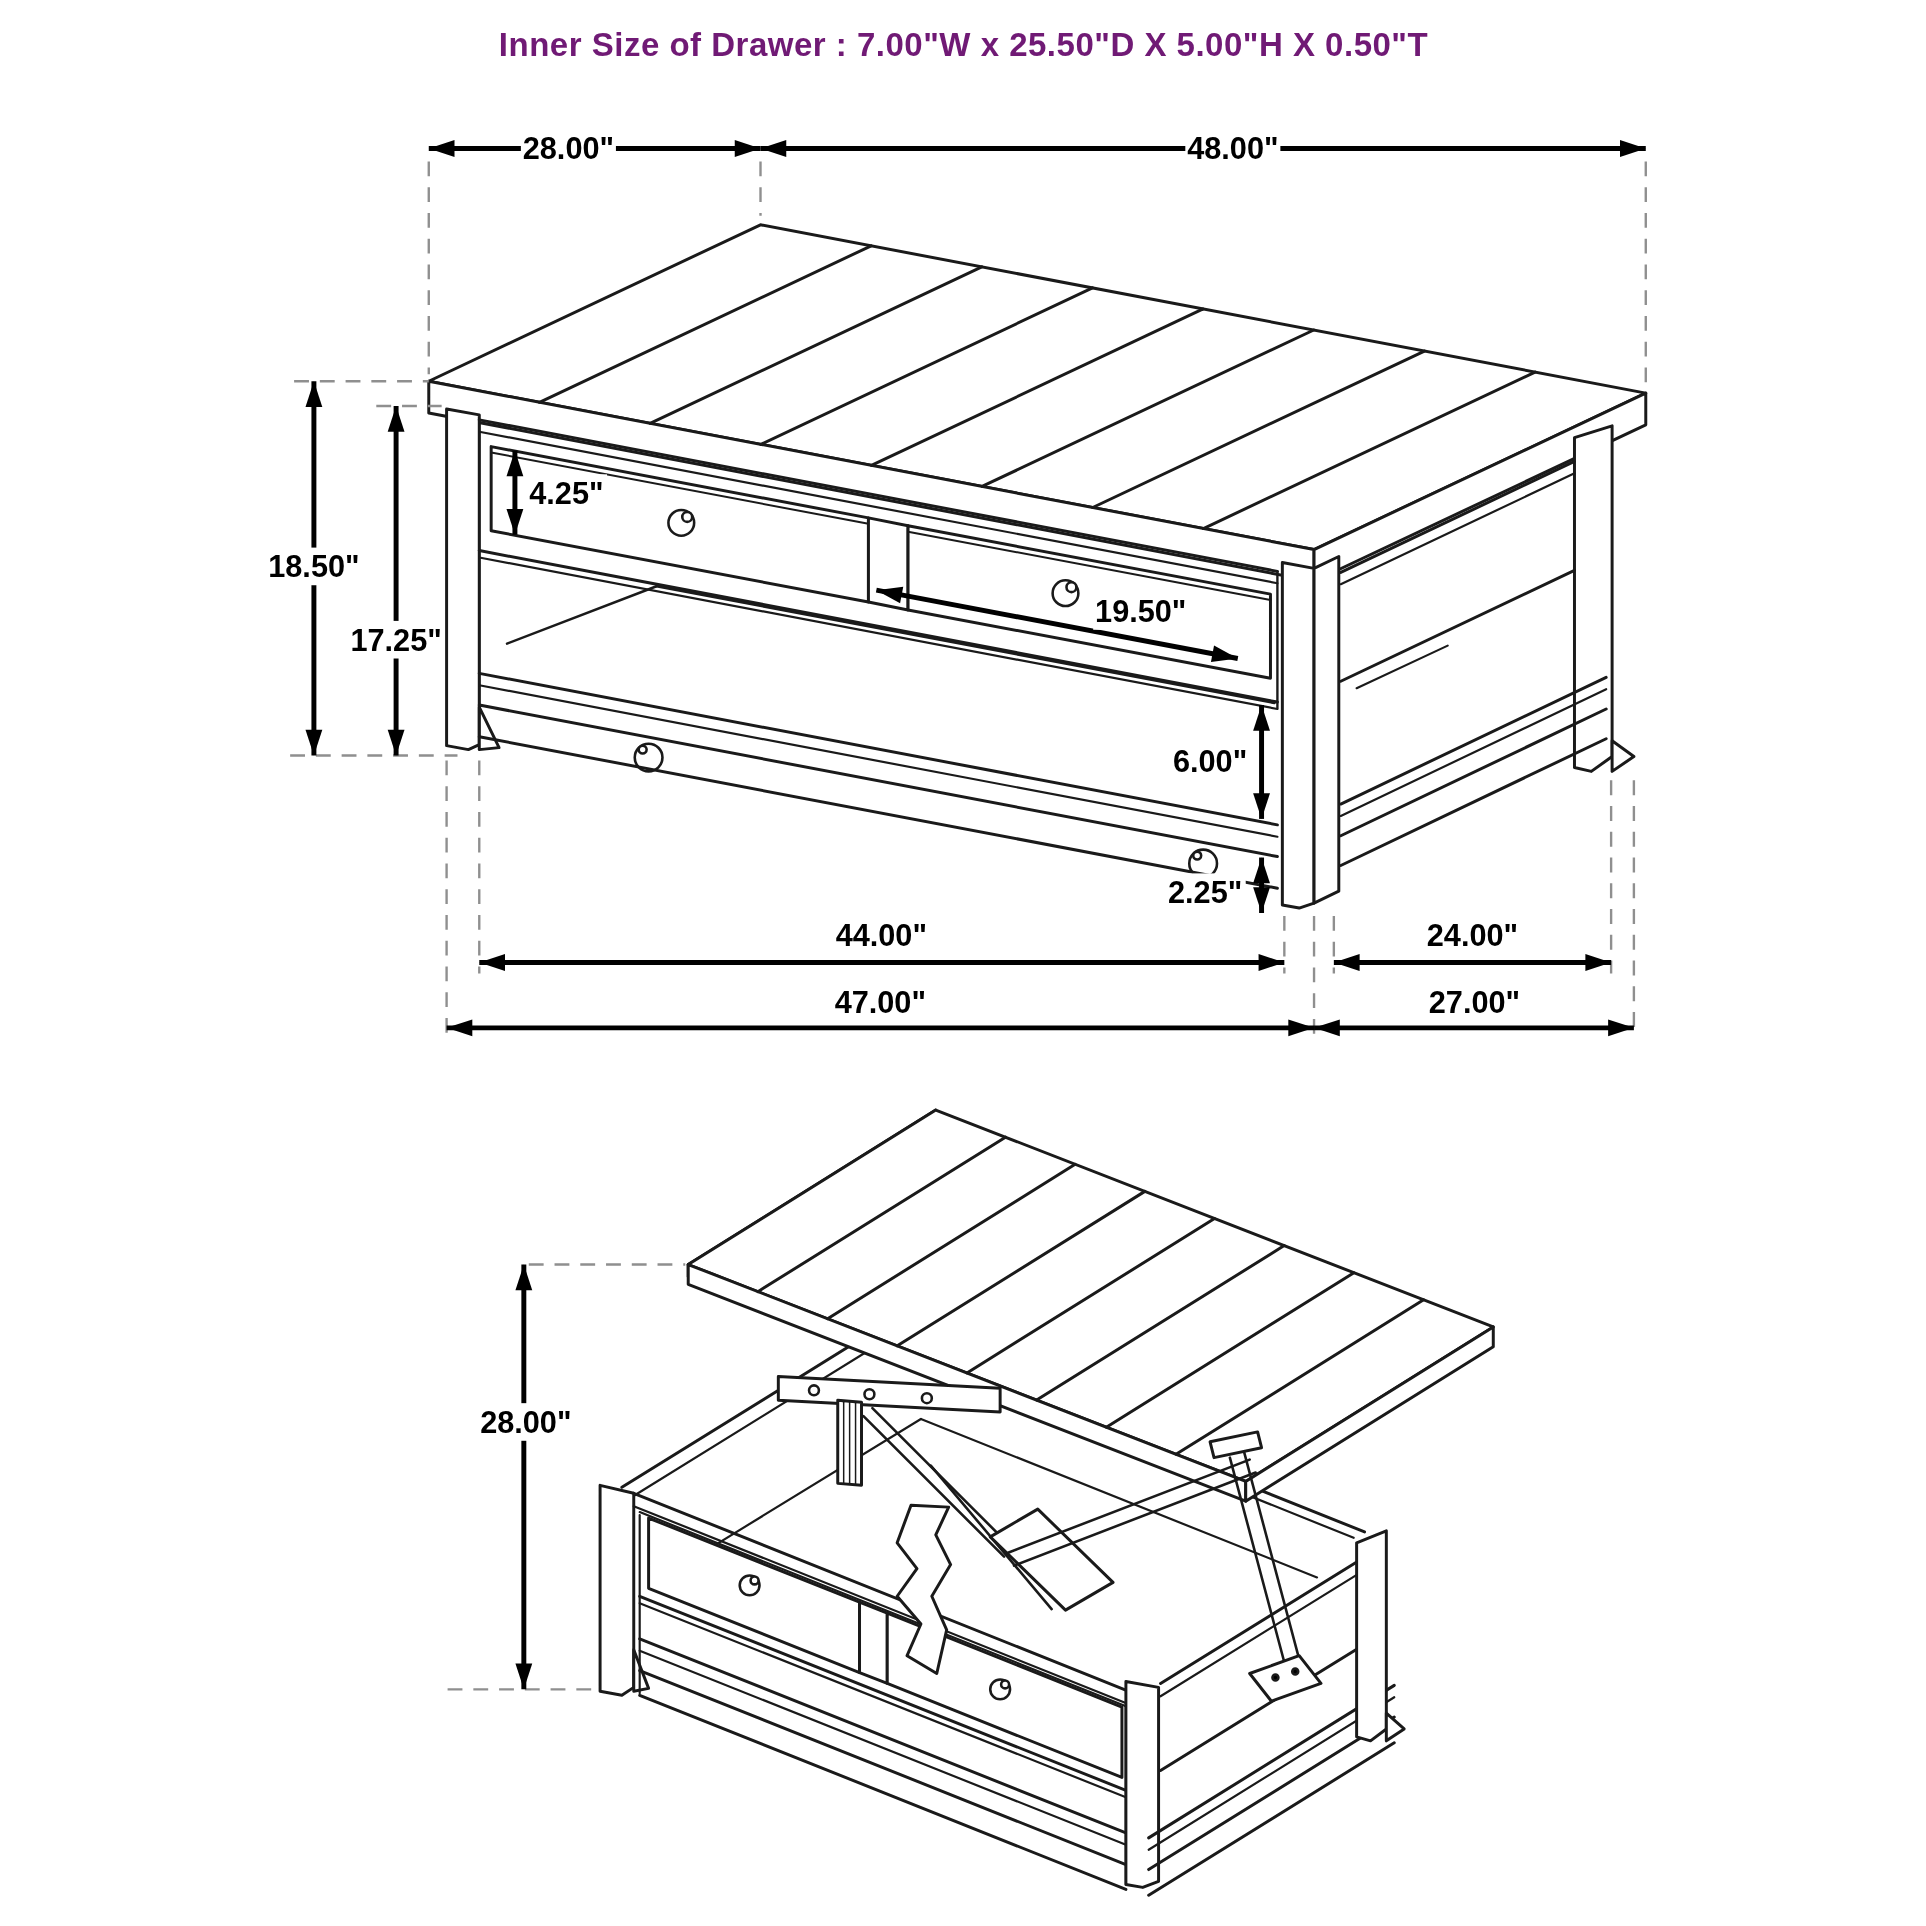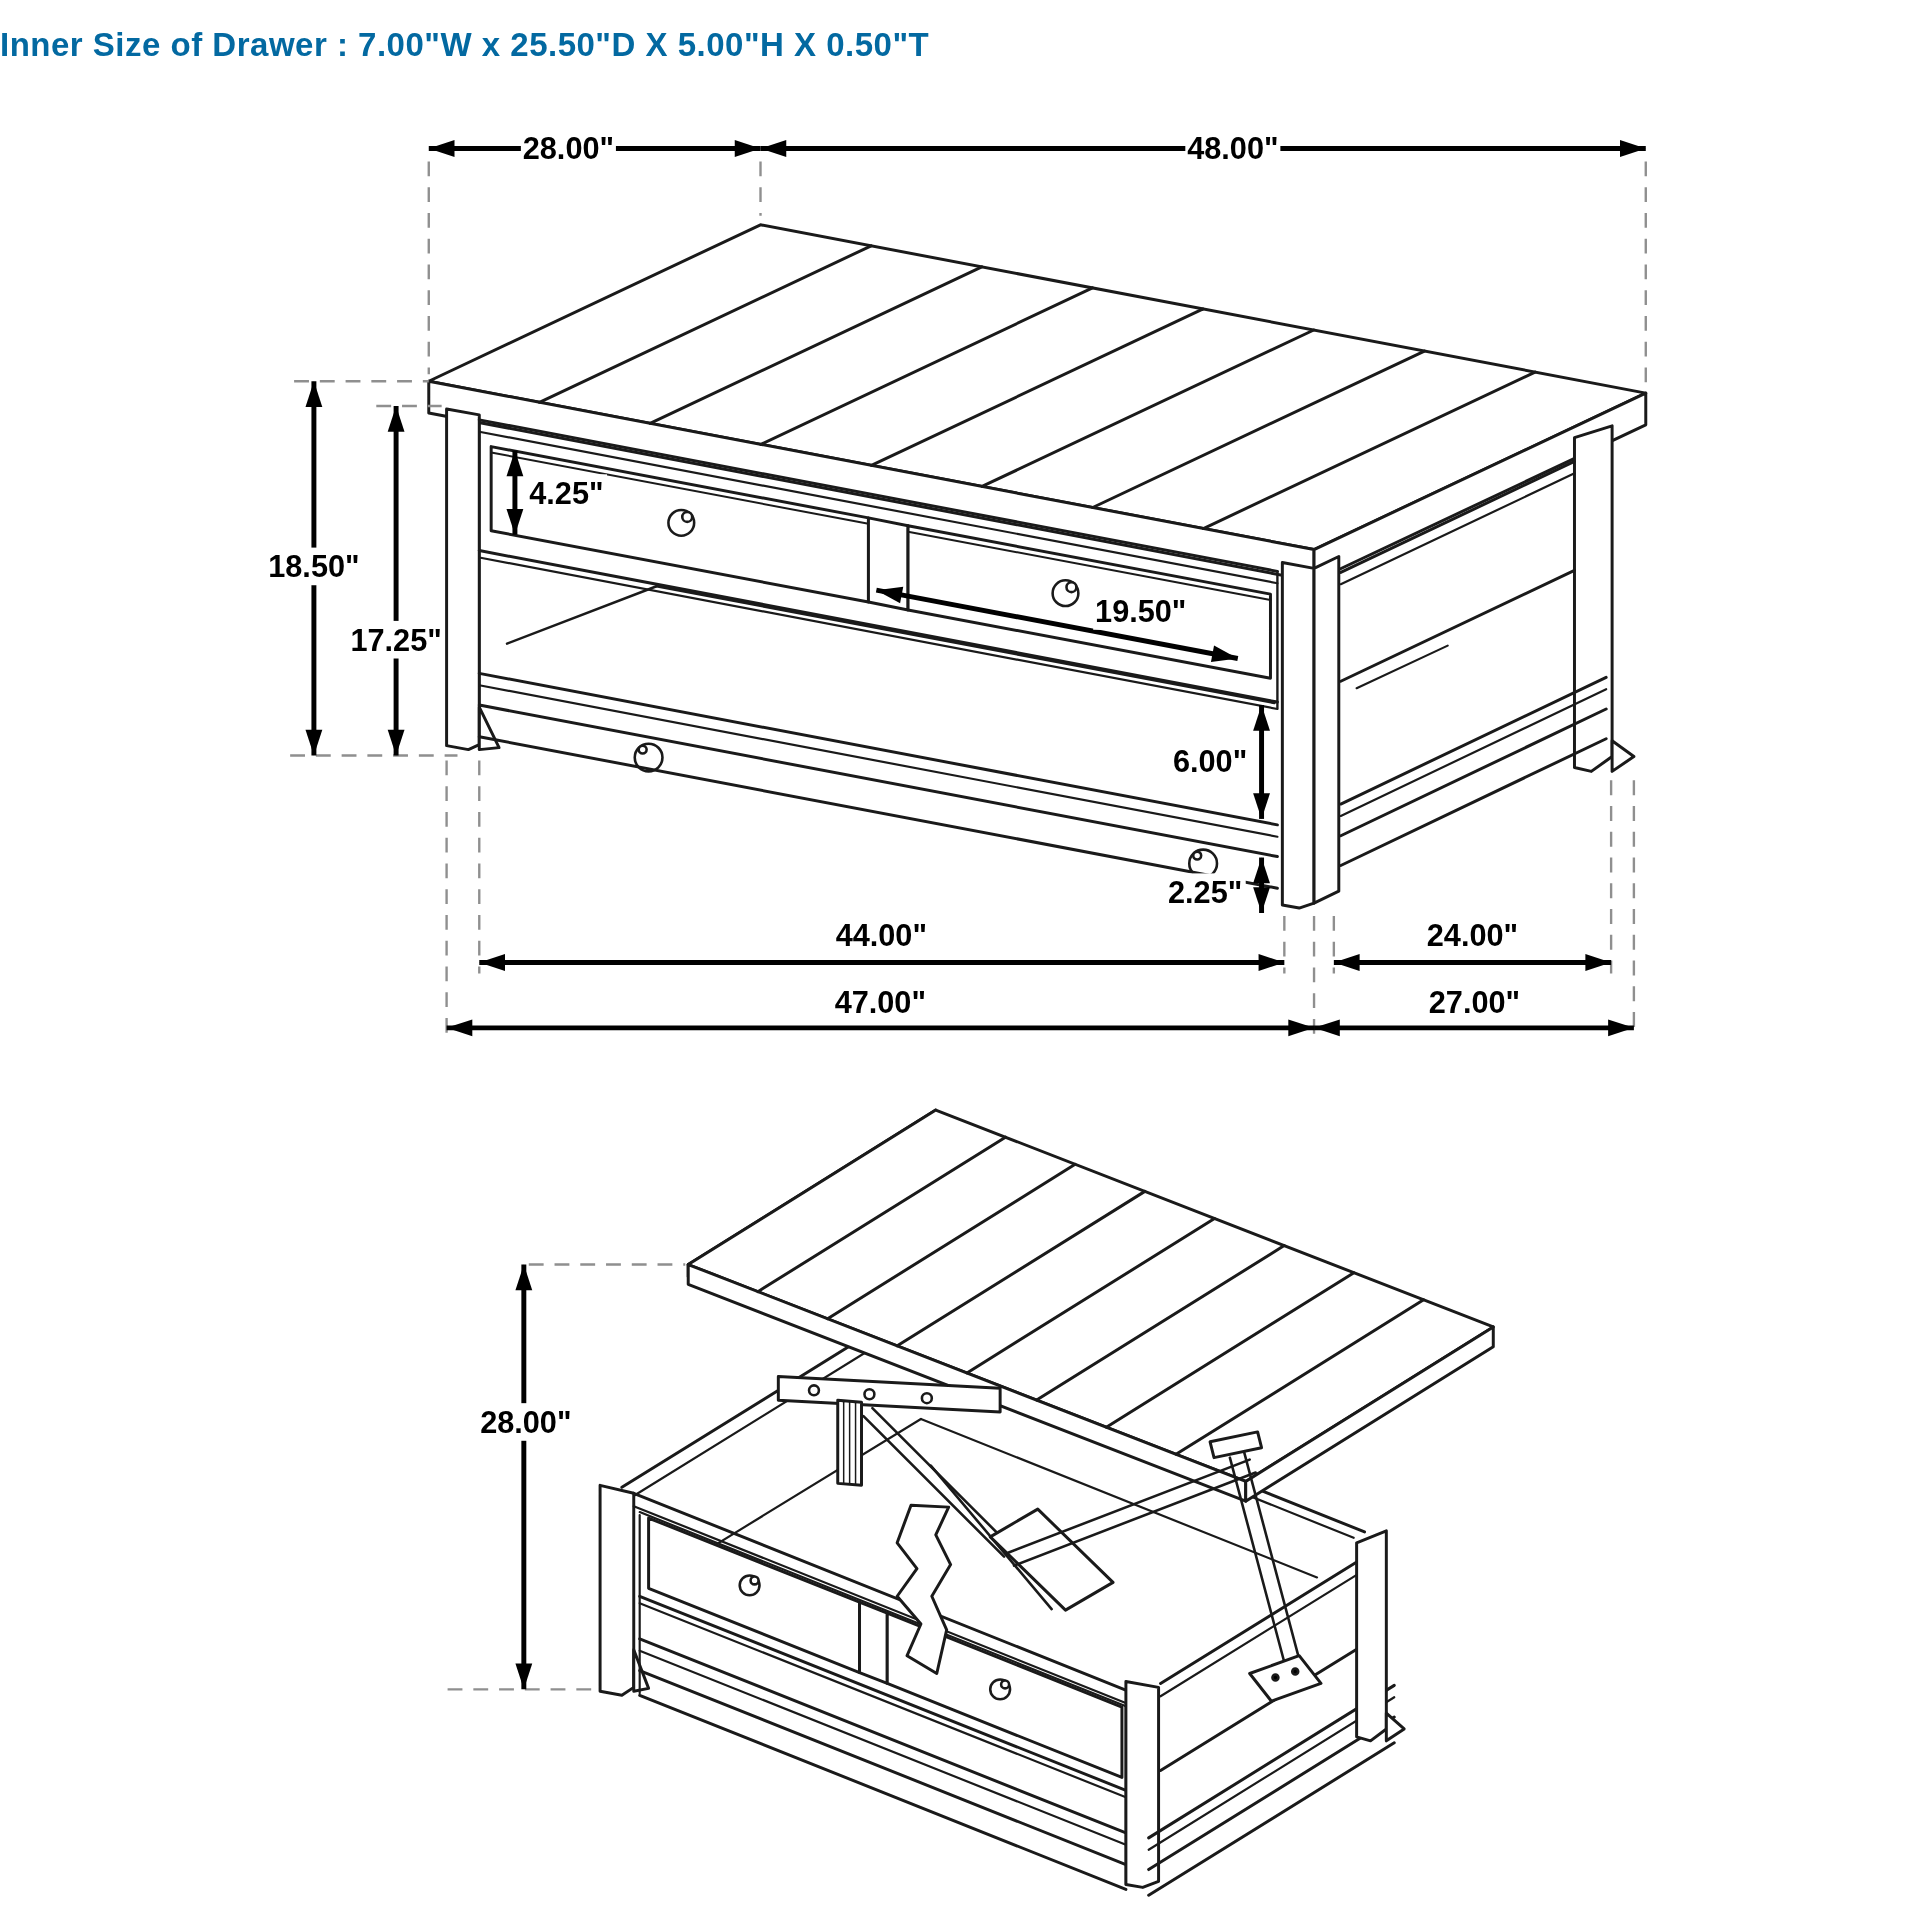--- a/index.html
+++ b/index.html
@@ -1,19 +1,19 @@
 <!DOCTYPE html>
 <html><head>
 <meta charset="utf-8">
 <style>
   html,body{margin:0;padding:0;background:#ffffff;}
   .canvas{position:relative;width:1927px;height:1927px;background:#fff;overflow:hidden;
           font-family:"Liberation Sans", sans-serif;}
-  .title{position:absolute;top:26px;left:0;width:100%;
-         font-size:33px;font-weight:bold;color:#0369a1;letter-spacing:0.5px;}
+  .title{position:absolute;top:26px;left:0;width:100%;text-align:center;
+         font-size:33px;font-weight:bold;color:#701a75;letter-spacing:0.5px;}
   svg{position:absolute;top:0;left:0;}
   svg text{font-family:"Liberation Sans", sans-serif;font-weight:bold;font-size:31px;fill:#000;}
 </style>
 </head>
 <body>
 
 <div class="canvas">
   <div class="title">Inner Size of Drawer : 7.00"W x 25.50"D X 5.00"H X 0.50"T</div>
   <svg id="diag" width="1927" height="1927" viewBox="0 0 1946 1946">
       <g>

